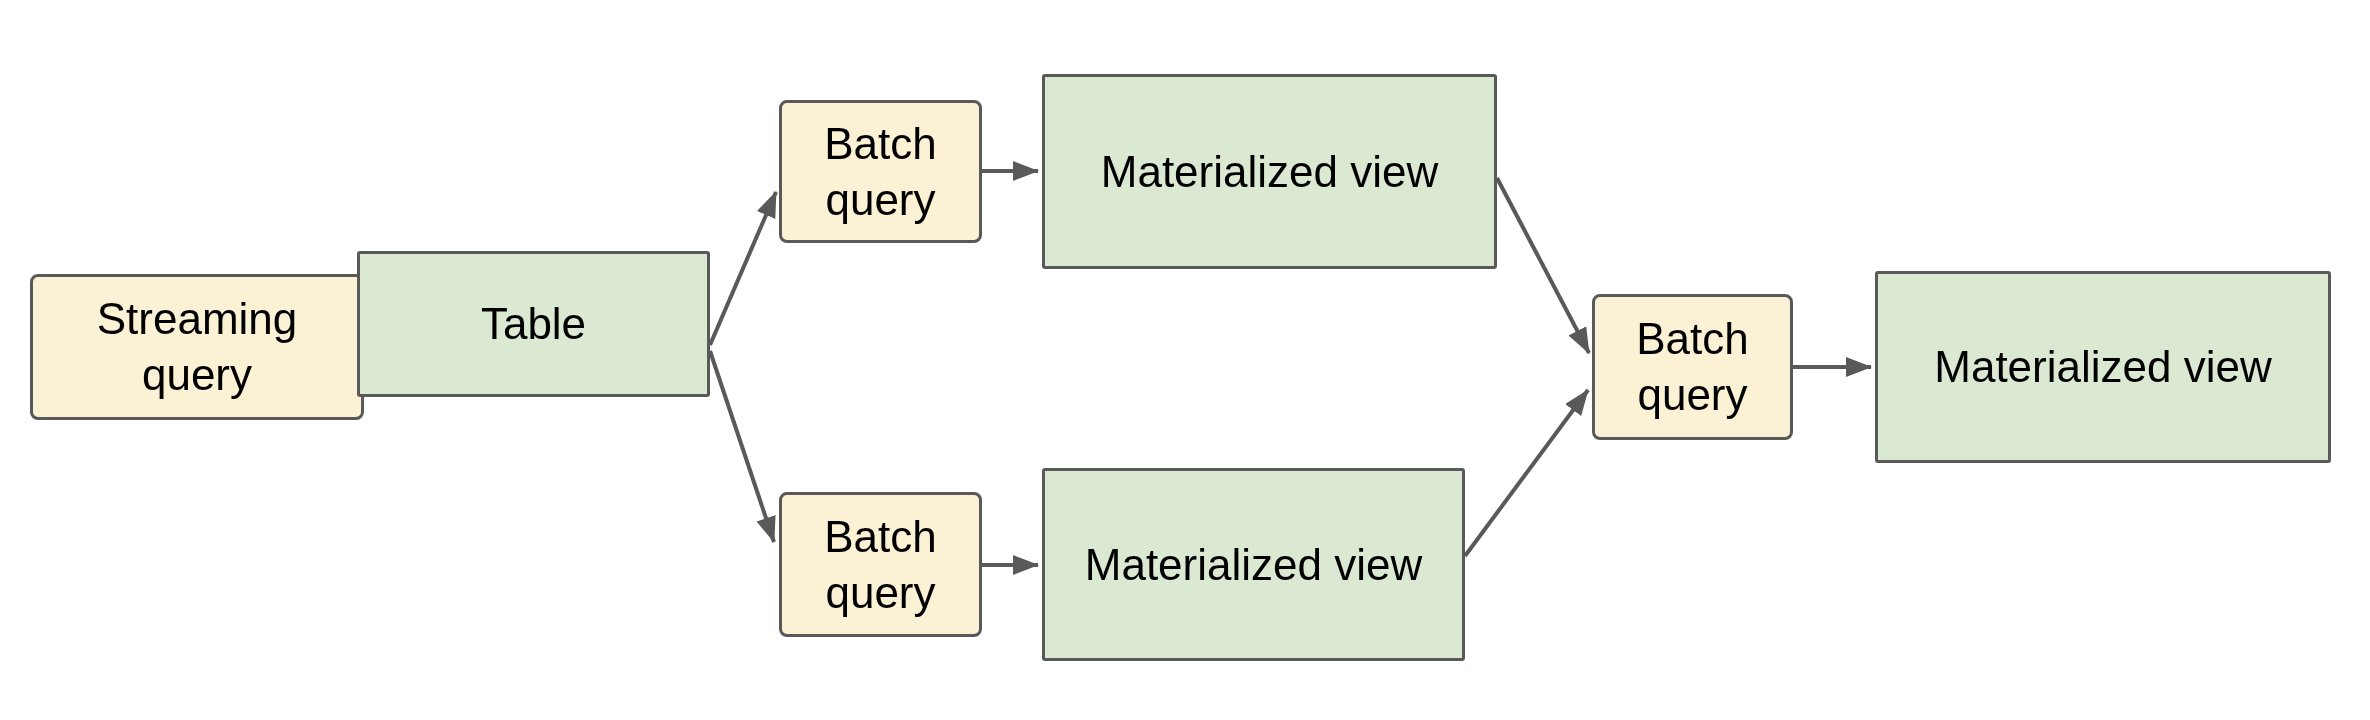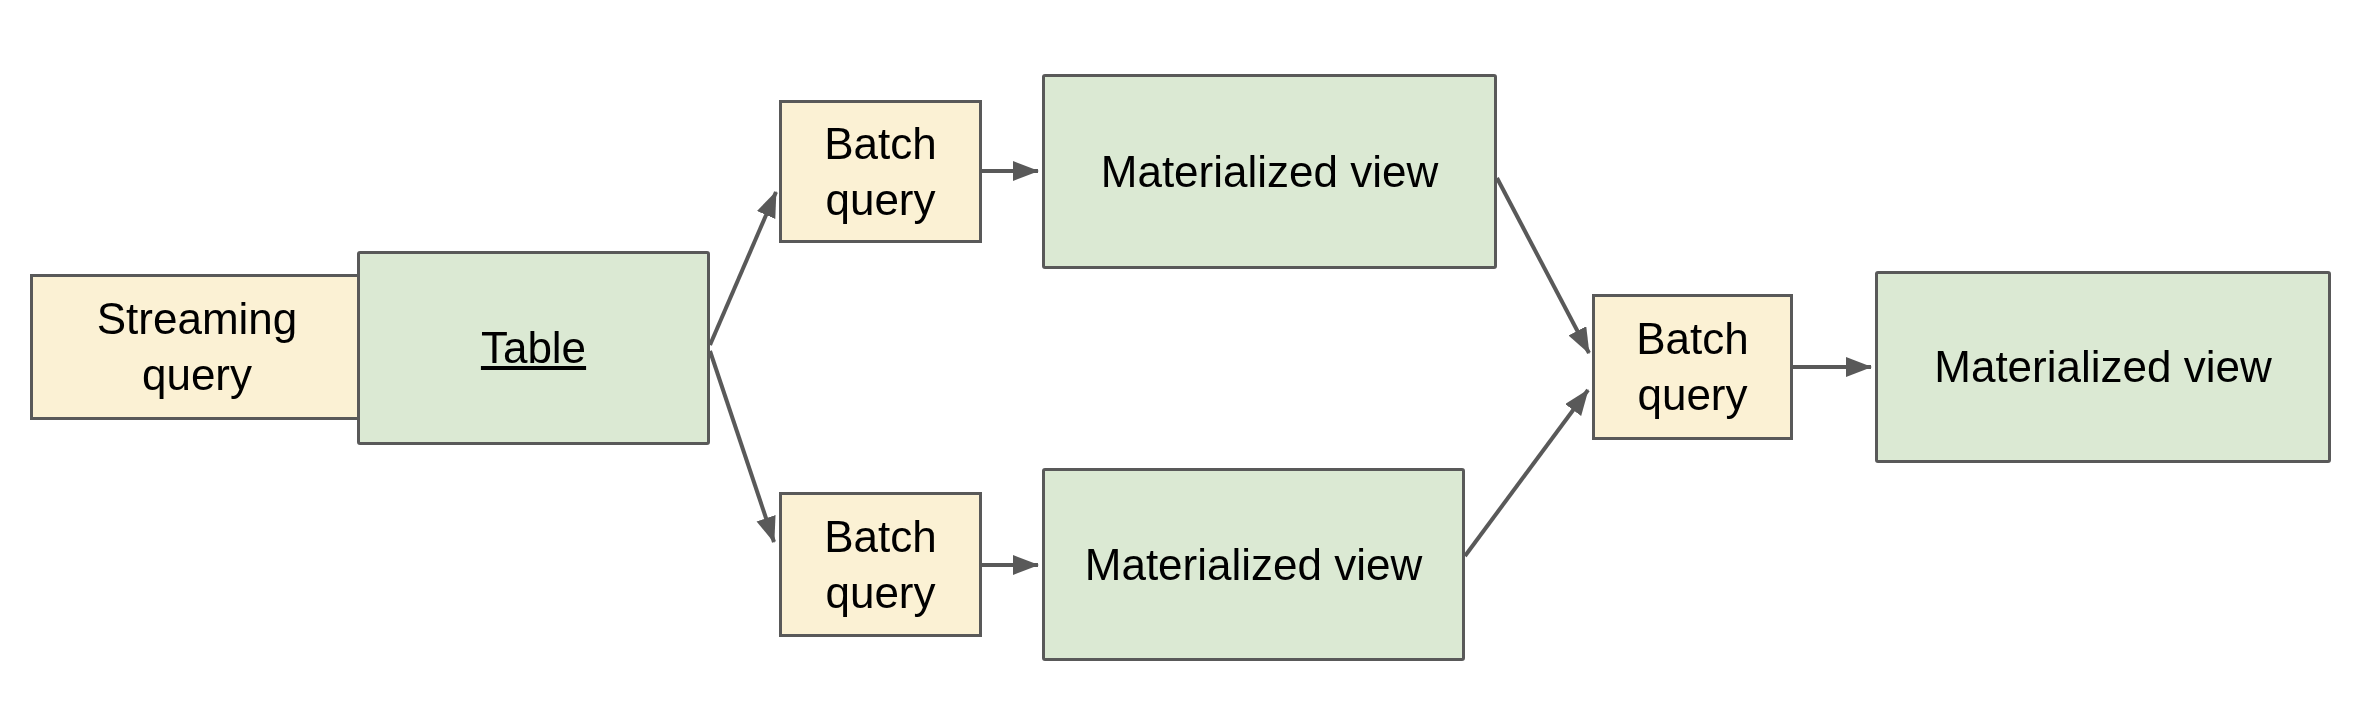--- a/index.html
+++ b/index.html
@@ -32,21 +32,21 @@
     border: 3px solid var(--line);
     display: flex;
     align-items: center;
     justify-content: center;
     text-align: center;
     font-size: 44px;
     line-height: 1.27;
     color: var(--text);
     padding: 0 8px;
   }
-  .node--query { background: var(--query-fill); border-radius: 0; }
+  .node--query { background: var(--query-fill); border-radius: 8px; }
   .node--dataset { background: var(--dataset-fill); border-radius: 3px; }
 </style>
 </head>
 <body>
 
 <div class="canvas">
 
   <svg class="edges-layer" viewBox="0 0 2370 720" xmlns="http://www.w3.org/2000/svg">
     <defs>
       <marker id="arrow" markerUnits="userSpaceOnUse" markerWidth="28" markerHeight="22" refX="25" refY="10" orient="auto">
@@ -60,21 +60,21 @@
     <line x1="982" y1="565" x2="1038" y2="565" marker-end="url(#arrow)"></line>
     <line x1="1497" y1="178" x2="1589" y2="353" marker-end="url(#arrow)"></line>
     <line x1="1465" y1="556" x2="1588" y2="390" marker-end="url(#arrow)"></line>
     <line x1="1793" y1="367" x2="1871" y2="367" marker-end="url(#arrow)"></line>
   </svg>
 
   <div class="node node--query" style="left:30px; top:274px; width:334px; height:146px;">
     <span>Streaming query</span>
   </div>
 
-  <div class="node node--dataset" style="left:357px; top:251px; width:353px; height:194px;text-decoration:underline;">
+  <div class="node node--dataset" style="left:357px; top:251px; width:353px; height:146px;">
     <span>Table</span>
   </div>
 
   <div class="node node--query" style="left:779px; top:100px; width:203px; height:143px;">
     <span>Batch query</span>
   </div>
 
   <div class="node node--dataset" style="left:1042px; top:74px; width:455px; height:195px;">
     <span>Materialized view</span>
   </div>

